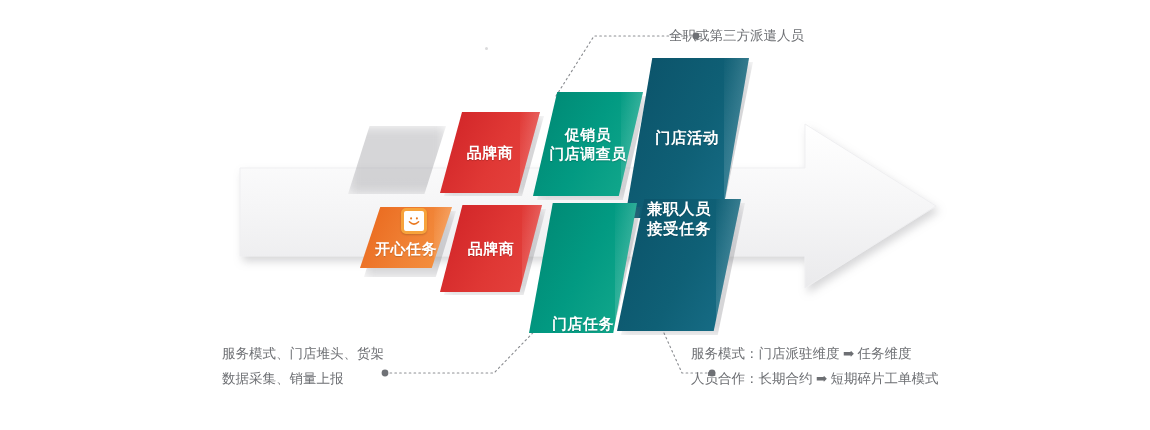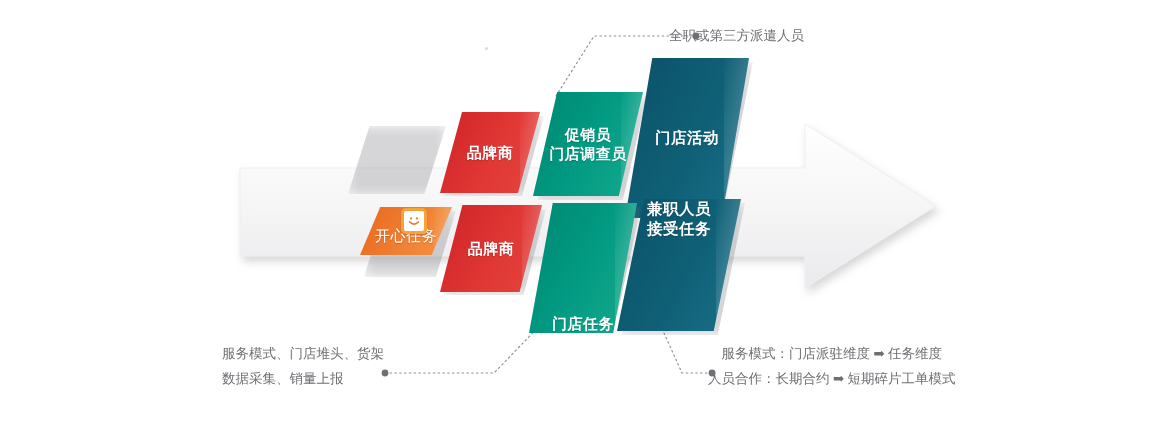--- a/index.html
+++ b/index.html
@@ -149,23 +149,23 @@
   </div>
 
   <div class="pgram-shadow" style="left:629px; top:62px; width:124px; height:136px;"></div>
   <div class="pgram" style="left:625px; top:58px; width:124px; height:160px;
               background:linear-gradient(118deg,#0b5168 0%,#0f6076 55%,#19708a 100%);
               font-size:15.5px; font-weight:bold;">
     <span class="label">门店活动</span>
   </div>
 
   <div class="pgram-shadow" style="left:364px; top:211px; width:92px; height:66px;"></div>
-  <div class="pgram" style="left:360px; top:207px; width:92px; height:48px;
+  <div class="pgram" style="left:360px; top:207px; width:92px; height:61px;
               background:linear-gradient(118deg,#e9661b 0%,#f08135 55%,#f59440 100%);
-              font-size:15px; font-weight:normal; align-items:flex-end; padding-bottom:10px;">
+              font-size:15px; font-weight:bold; align-items:flex-end; padding-bottom:10px;">
     <span class="label">开心任务</span>
   </div>
   <div class="smiley" style="left:401px; top:208px;">
     <svg viewBox="0 0 20 20" xmlns="http://www.w3.org/2000/svg">
       <circle cx="7.1" cy="7.4" r="1.05" fill="#e9781f"></circle>
       <circle cx="12.9" cy="7.4" r="1.05" fill="#e9781f"></circle>
       <path d="M 5.4 10.8 Q 10 15.4 14.6 10.8" stroke="#e9781f" stroke-width="1.5" fill="none" stroke-linecap="round"></path>
     </svg>
   </div>
 
@@ -189,16 +189,16 @@
               font-size:15.5px; font-weight:bold; align-items:flex-start; ">
     <span class="label">兼职人员
 接受任务</span>
   </div>
 
   <div class="anno" style="left:669px; top:24px;">全职或第三方派遣人员</div>
 
   <div class="anno" style="left:222px; top:342px;">服务模式、门店堆头、货架
 数据采集、销量上报</div>
 
-  <div class="anno" style="left:708px; top:342px;text-align:center;">服务模式：门店派驻维度 ➡ 任务维度
+  <div class="anno" style="left:691px; top:342px;">服务模式：门店派驻维度 ➡ 任务维度
 人员合作：长期合约 ➡ 短期碎片工单模式</div>
 
 </div>
 
 </body></html>

